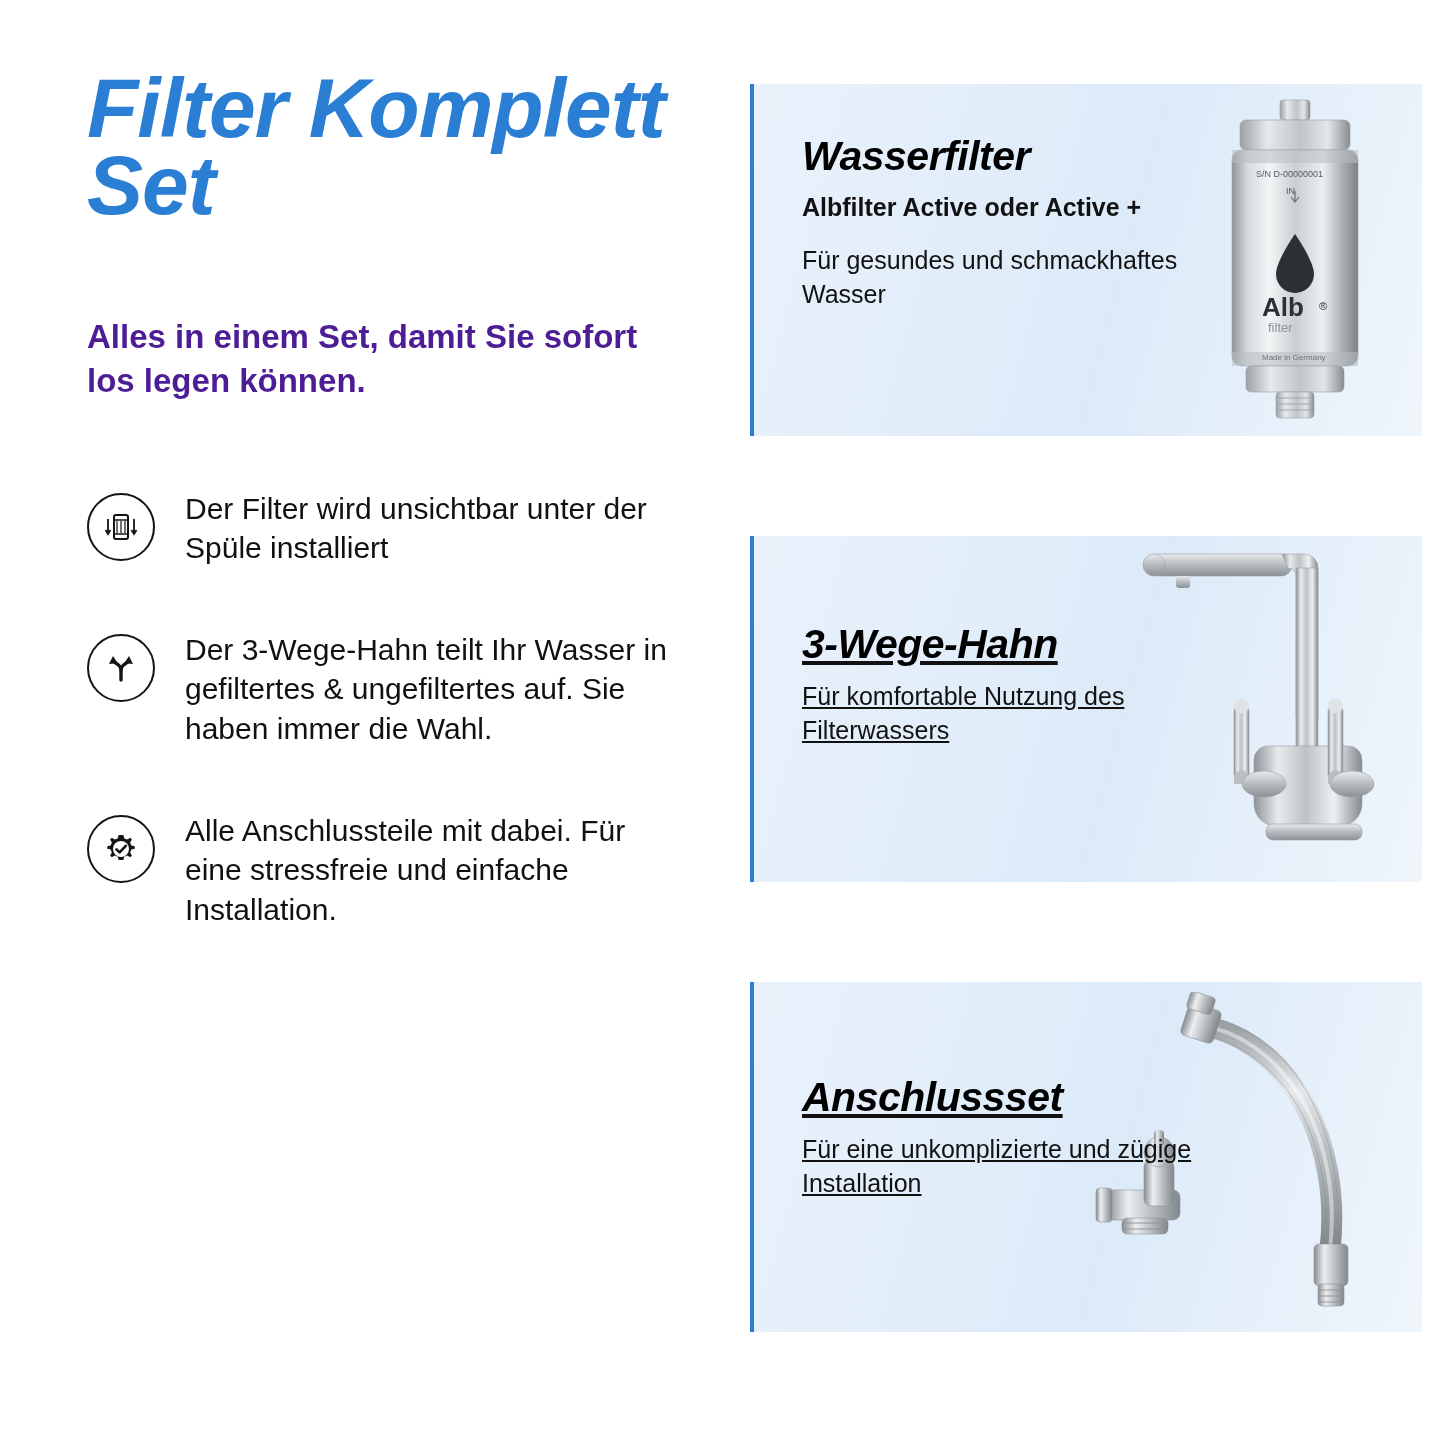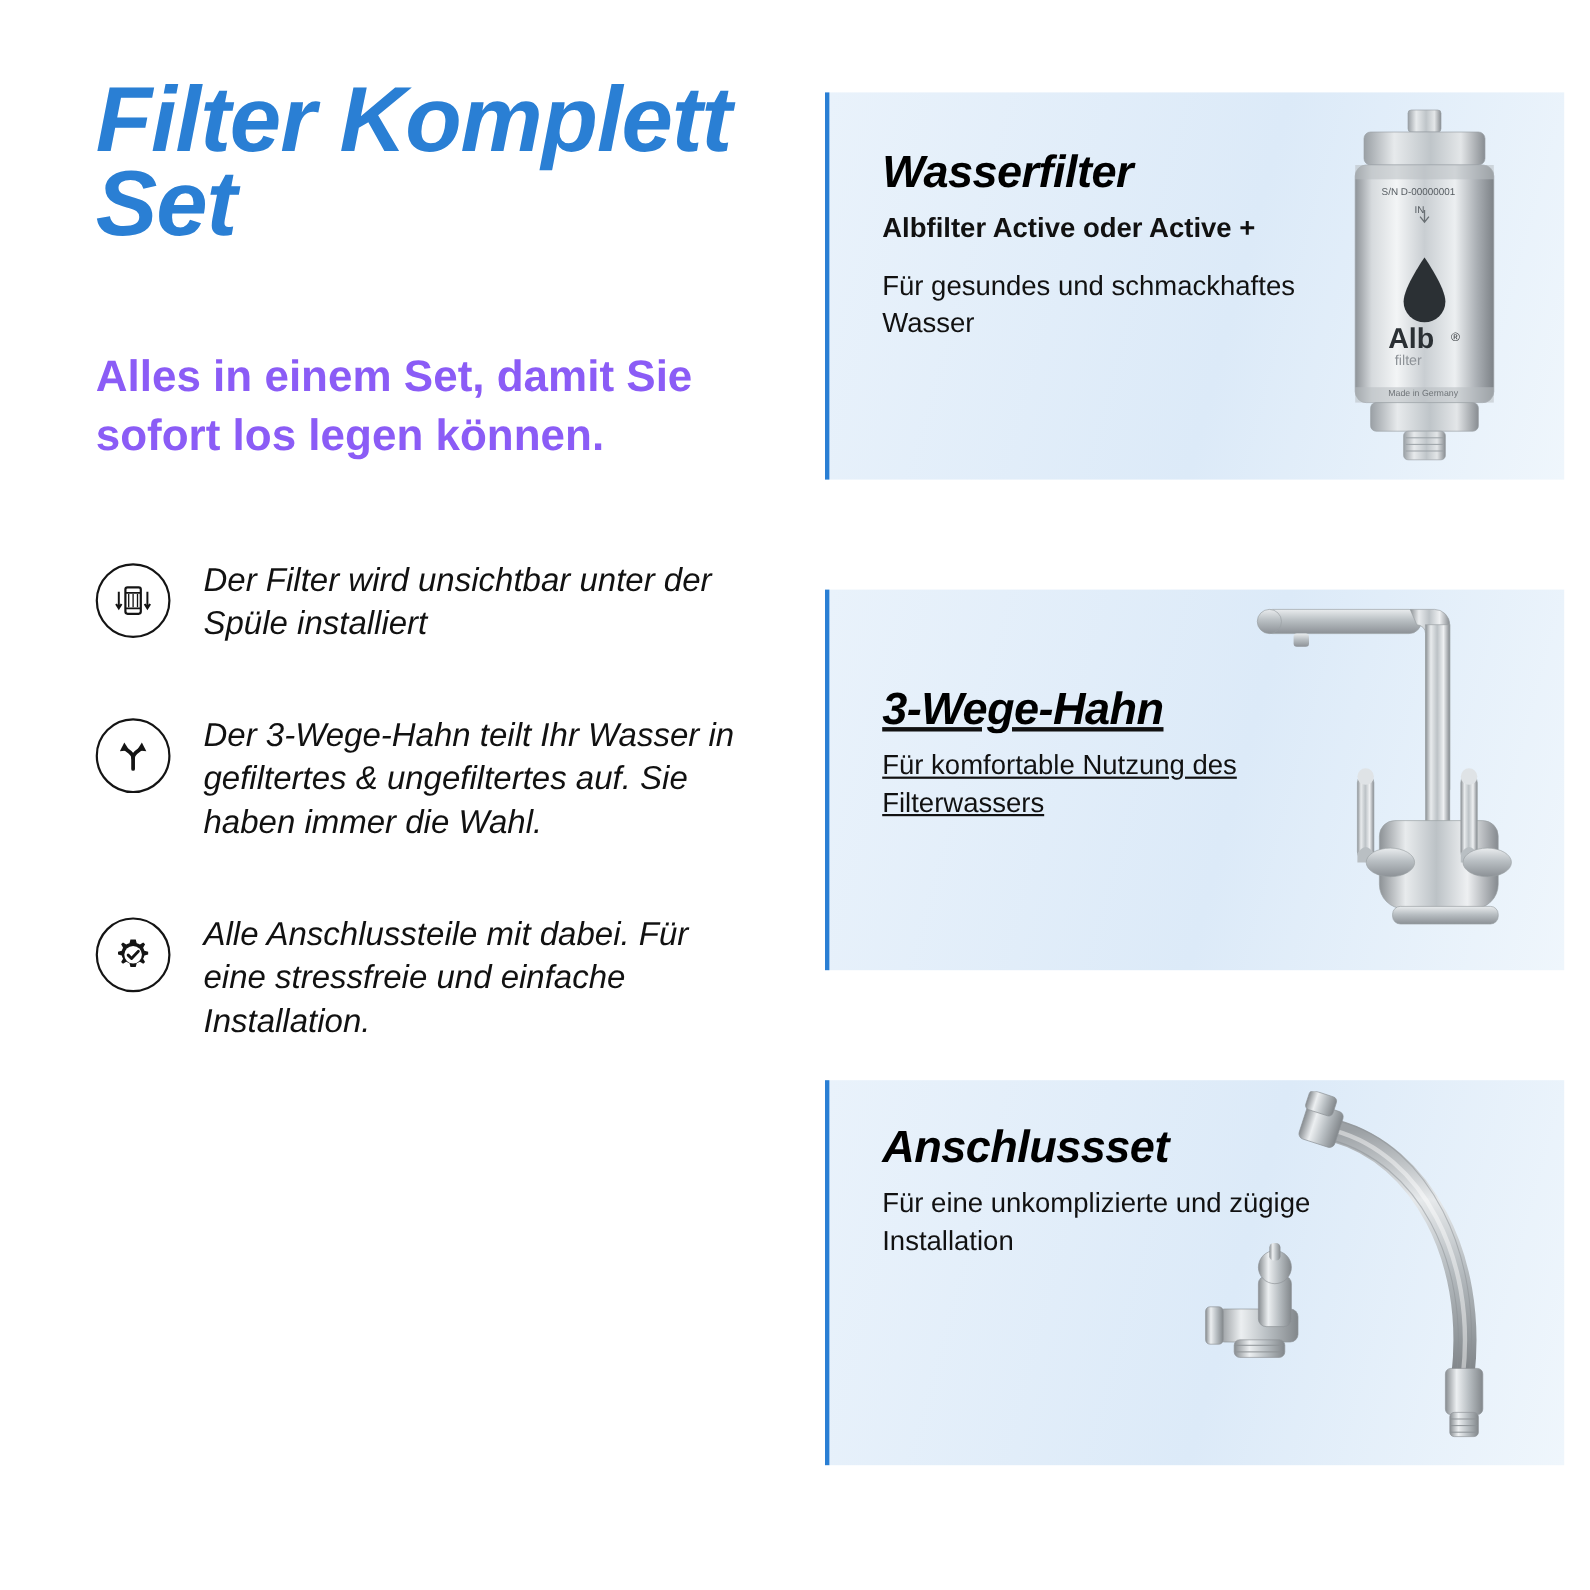--- a/index.html
+++ b/index.html
@@ -33,35 +33,34 @@
     font-size: 84px;
     line-height: 0.92;
     font-weight: bold;
     font-style: italic;
     color: #2a7fd4;
     letter-spacing: -1px;
     margin: 0;
   }
   .subheadline {
     margin-top: 90px;
-    font-size: 40px;
+    font-size: 33px;
     line-height: 1.35;
     font-weight: bold;
-    color: #8b5cf6;
+    color: #4c1d95;
     max-width: 580px;
   }
 
   .bullets {
     margin-top: 85px;
   }
   .bullet {
     display: flex;
     align-items: flex-start;
     margin-bottom: 62px;
-    font-style: italic;
   }
   .bullet-icon {
     flex: 0 0 auto;
     width: 64px;
     height: 64px;
     border: 2px solid #141414;
     border-radius: 50%;
     display: flex;
     align-items: center;
     justify-content: center;
@@ -94,21 +93,21 @@
   .card-2 { height: 346px; margin-bottom: 100px; text-decoration: underline; }
   .card-3 { height: 350px; }
 
   .card-body {
     position: relative;
     z-index: 2;
     padding: 52px 0 0 48px;
     width: 430px;
   }
   .card-2 .card-body { padding-top: 88px; }
-  .card-3 .card-body { padding-top: 40px; }
+  .card-3 .card-body { padding-top: 95px; text-decoration: underline; }
 
   .card-title {
     font-size: 41px;
     font-weight: bold;
     font-style: italic;
     color: #000000;
     line-height: 1.02;
     margin: 0 0 14px 0;
     letter-spacing: -0.5px;
   }

